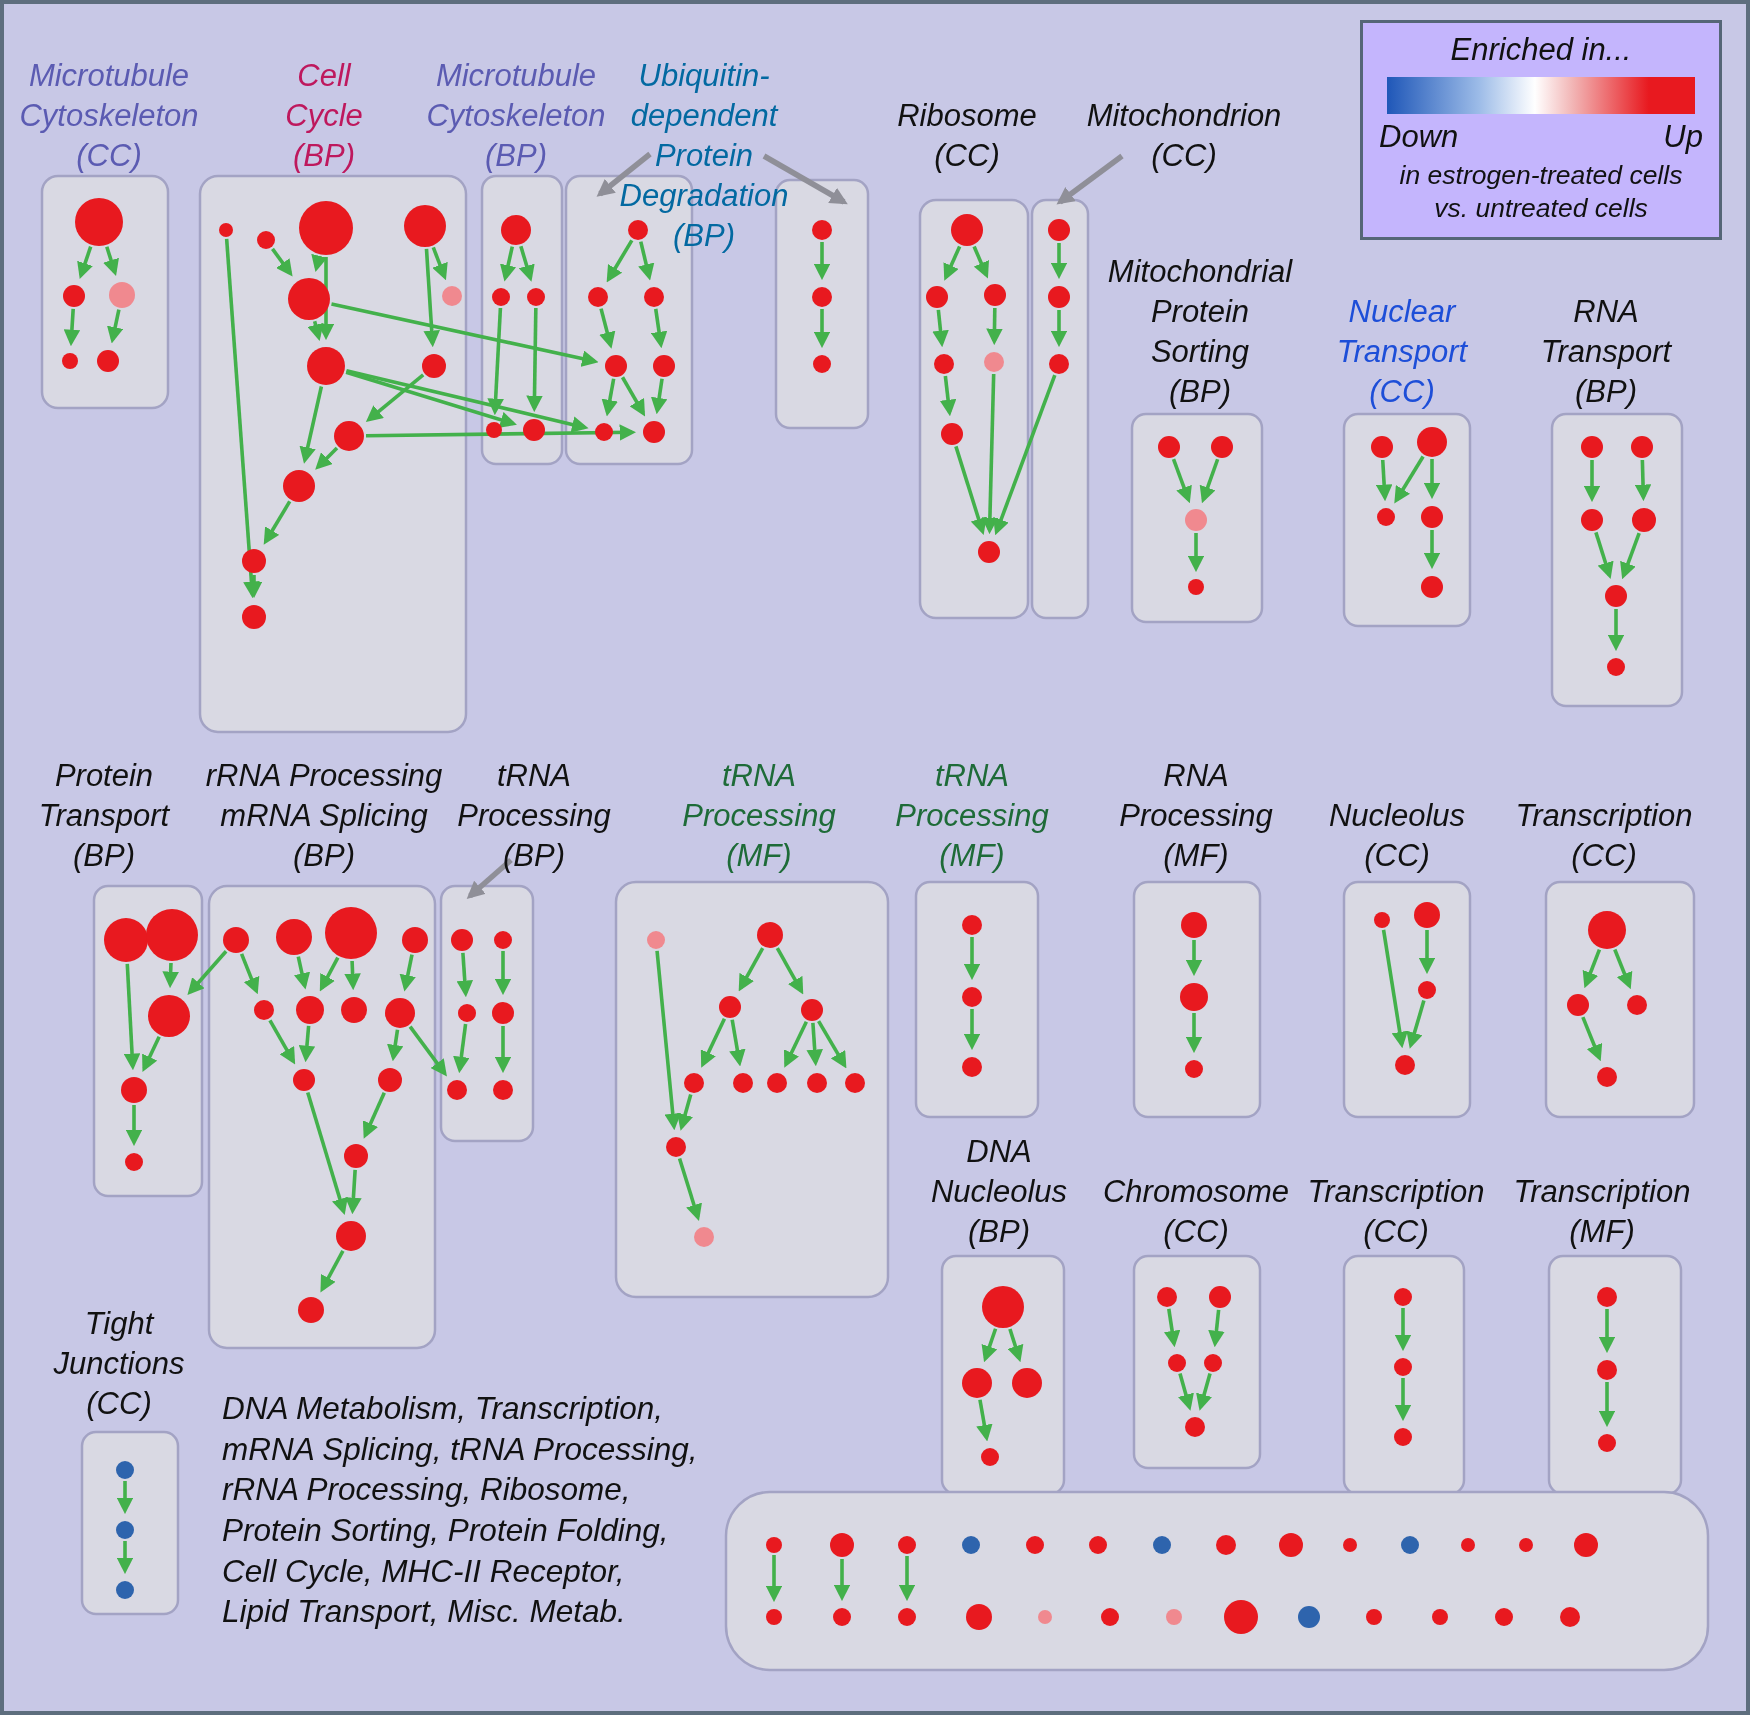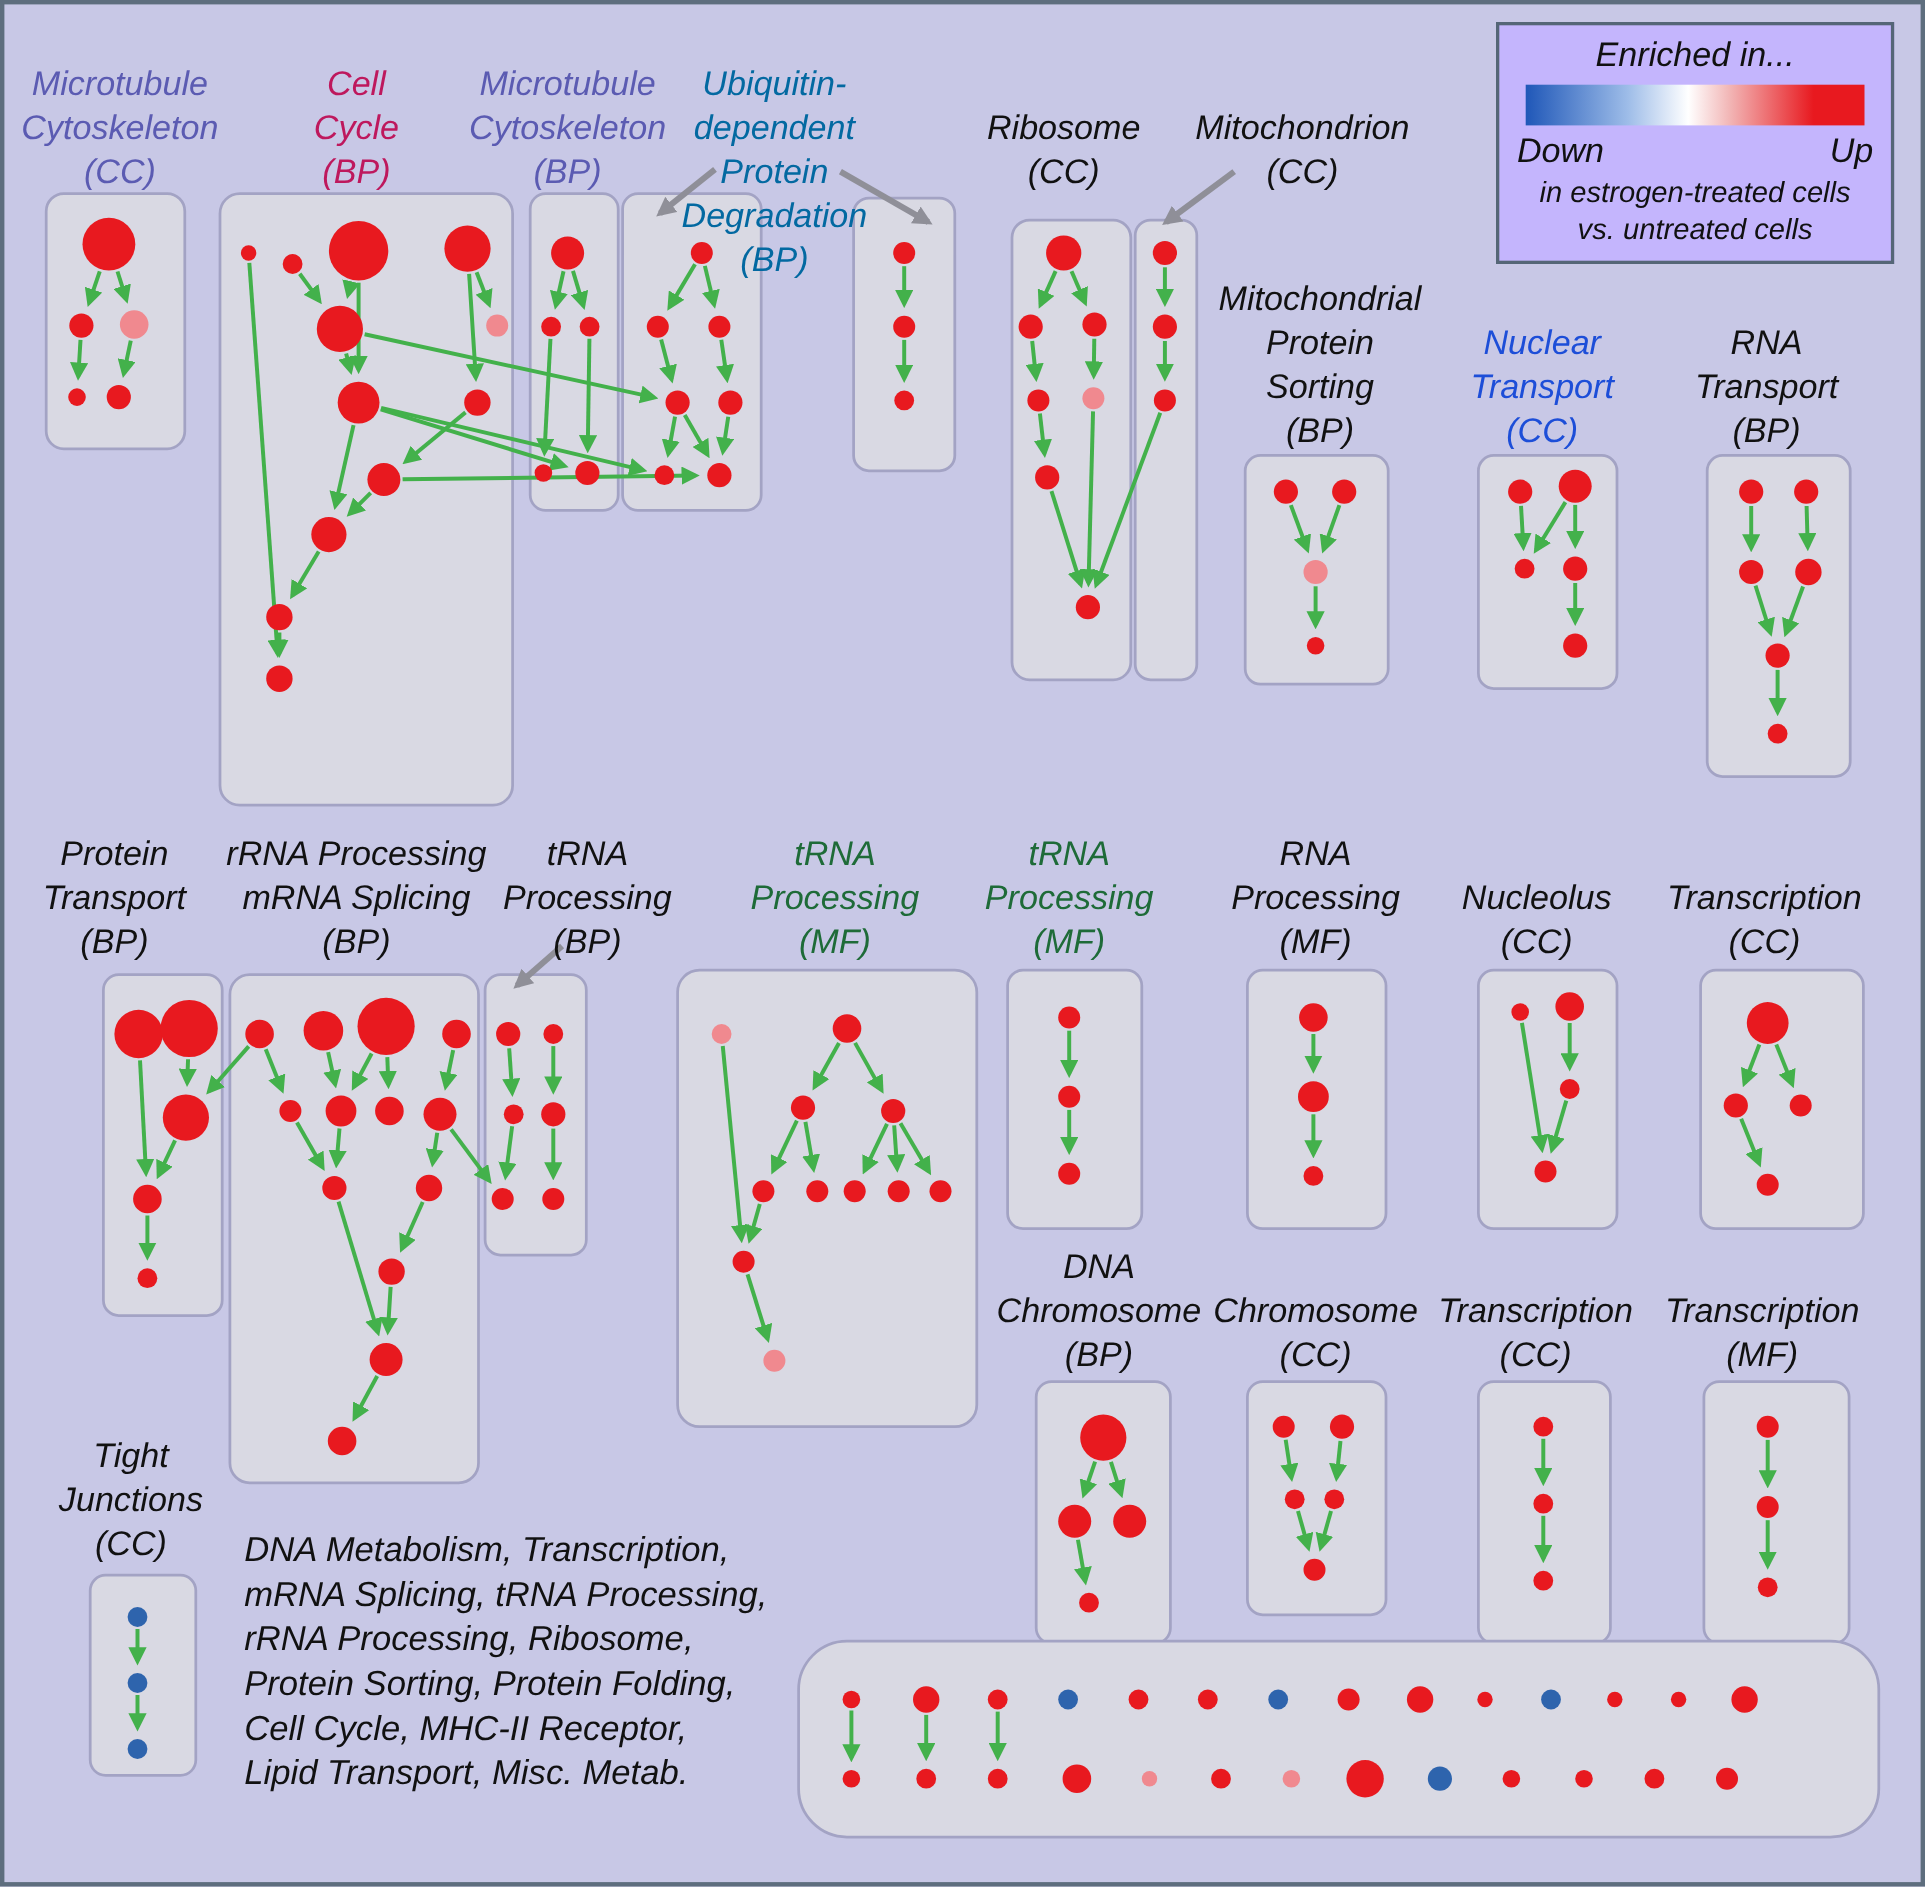--- a/index.html
+++ b/index.html
@@ -387,21 +387,21 @@
 Processing
 (MF)</div>
       <div class="cluster-label" style="left: 1192px; top: 752px; color: rgb(17, 17, 17);">RNA
 Processing
 (MF)</div>
       <div class="cluster-label" style="left: 1393px; top: 792px; color: rgb(17, 17, 17);">Nucleolus
 (CC)</div>
       <div class="cluster-label" style="left: 1600px; top: 792px; color: rgb(17, 17, 17);">Transcription
 (CC)</div>
       <div class="cluster-label" style="left: 995px; top: 1128px; color: rgb(17, 17, 17);">DNA
-Chromosome
+Nucleolus
 (BP)</div>
       <div class="cluster-label" style="left: 1192px; top: 1168px; color: rgb(17, 17, 17);">Chromosome
 (CC)</div>
       <div class="cluster-label" style="left: 1392px; top: 1168px; color: rgb(17, 17, 17);">Transcription
 (CC)</div>
       <div class="cluster-label" style="left: 1598px; top: 1168px; color: rgb(17, 17, 17);">Transcription
 (MF)</div>
       <div class="cluster-label" style="left: 115px; top: 1300px; color: rgb(17, 17, 17);">Tight
 Junctions
 (CC)</div>

